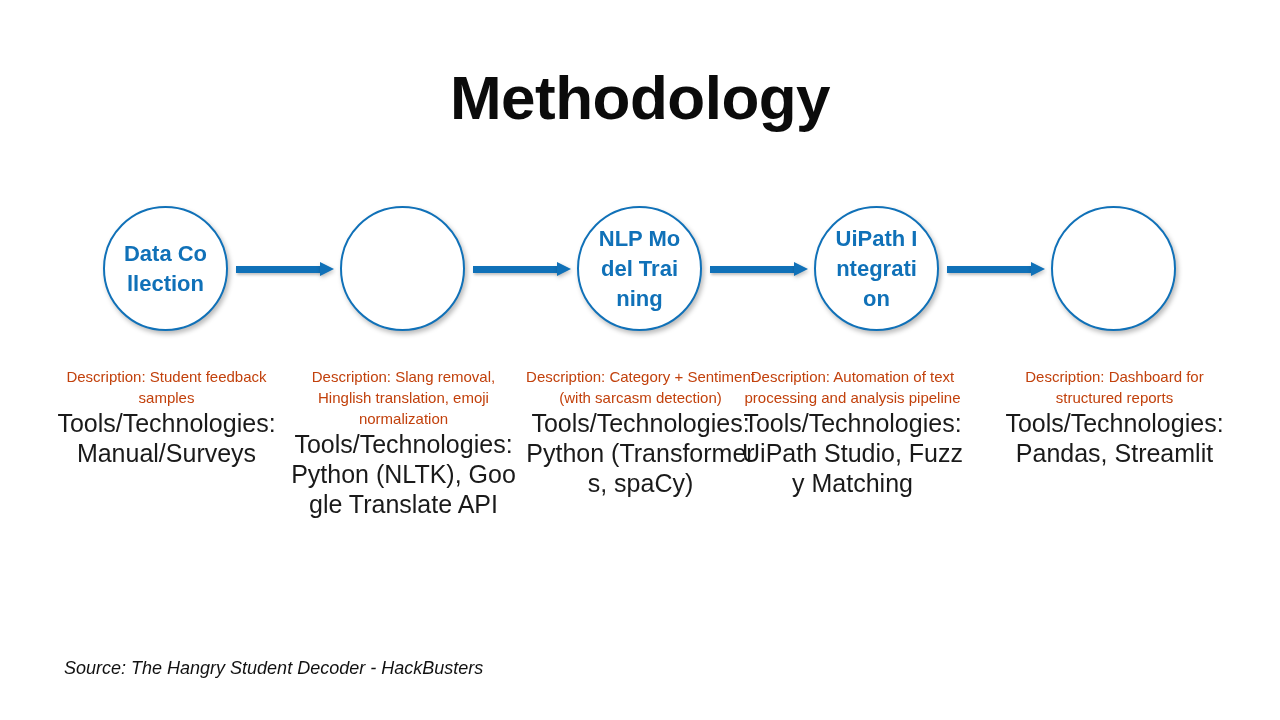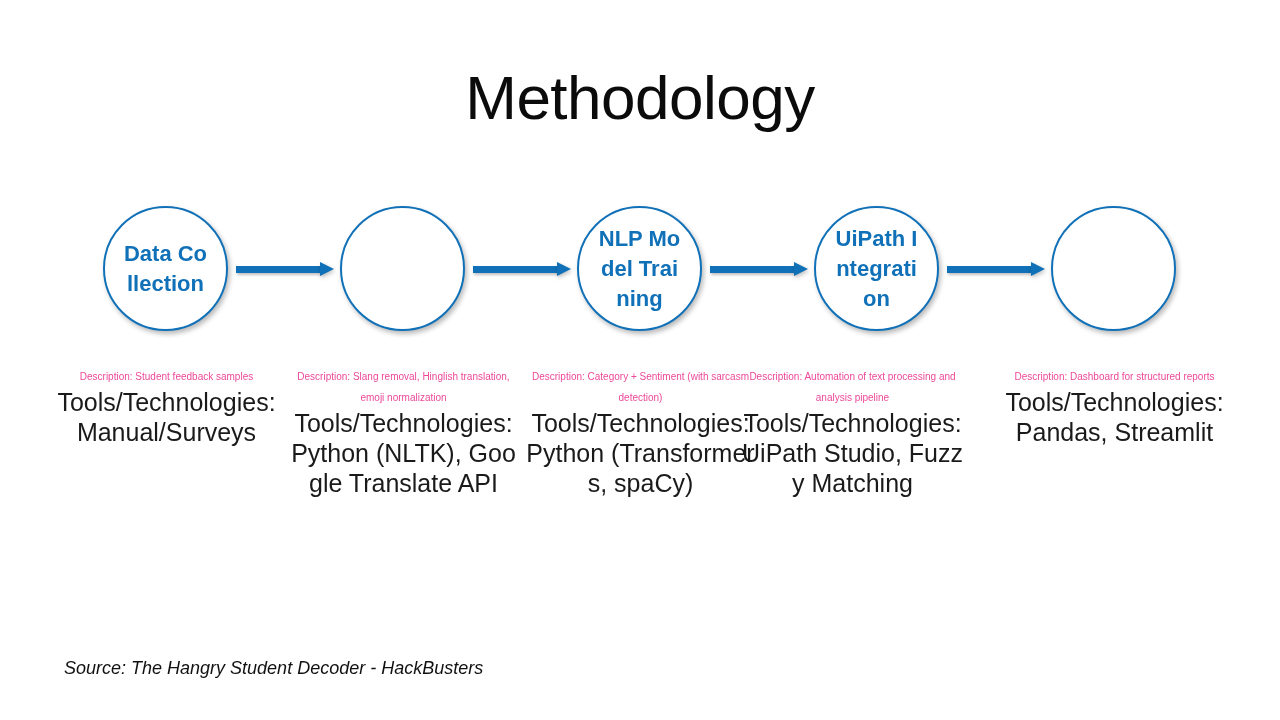--- a/index.html
+++ b/index.html
@@ -24,21 +24,21 @@
   }
 
   
   .slide-title {
     position: absolute;
     left: 0;
     top: 58px;
     width: 1280px;
     text-align: center;
     font-size: 62px;
-    font-weight: normal;
+    font-weight: bold;
     color: #0b0b0b;
     letter-spacing: -0.5px;
     line-height: 80px;
     white-space: nowrap;
   }
 
   
   .flow {
     position: absolute;
     left: 0;
@@ -133,23 +133,23 @@
     width: 237px;
     text-align: center;
   }
   .col-1 { left: 48px; }
   .col-2 { left: 285px; }
   .col-3 { left: 522px; }
   .col-4 { left: 734px; }
   .col-5 { left: 996px; }
 
   .desc {
-    font-size: 10px;
+    font-size: 15px;
     line-height: 21px;
-    color: #ec4899;
+    color: #c2410c;
     margin: 0;
     padding: 0 2px;
   }
   .tools {
     font-size: 25px;
     line-height: 30px;
     color: #1a1a1a;
     margin: 0;
     padding: 0 2px;
     word-break: break-all;

